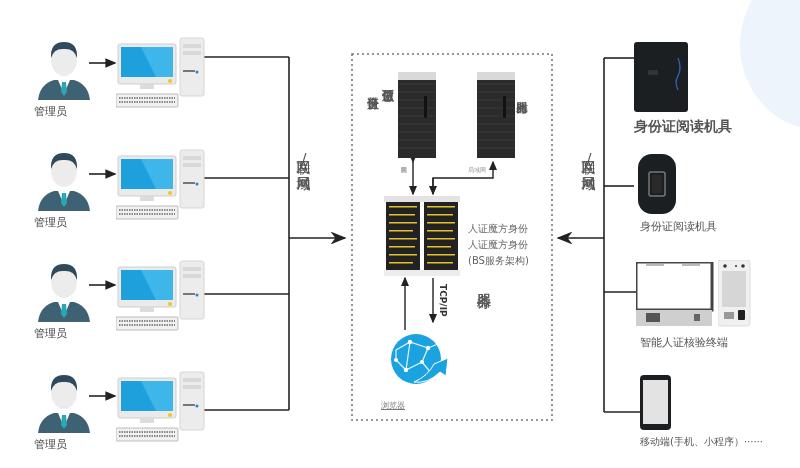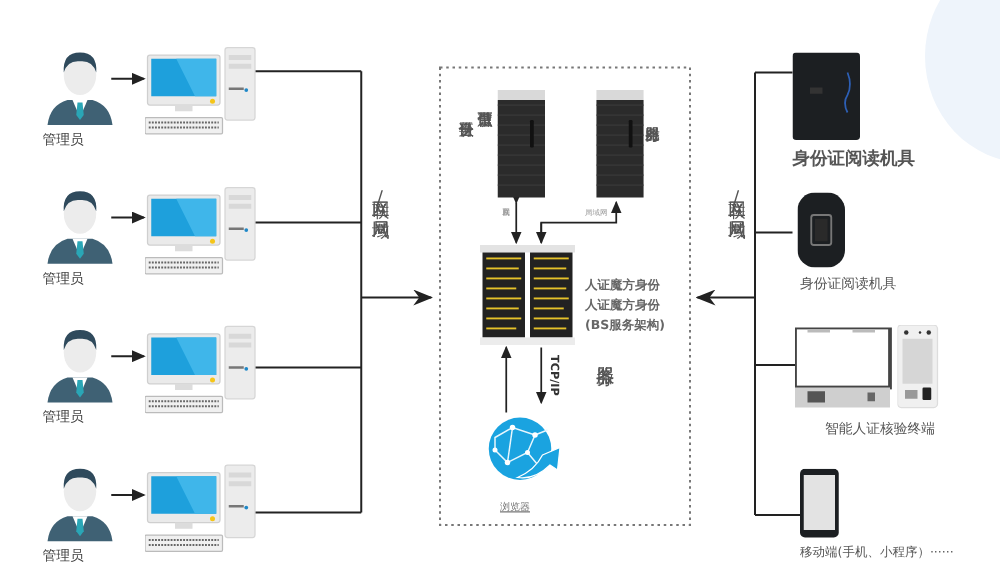--- a/index.html
+++ b/index.html
@@ -5,21 +5,21 @@
   html, body { margin:0; padding:0; }
   body { width:800px; height:468px; position:relative; overflow:hidden; background:#ffffff;
          font-family:"DejaVu Sans", sans-serif; color:#555; }
   .abs { position:absolute; }
   .blob { position:absolute; left:740px; top:-40px; width:160px; height:170px; border-radius:50%;
           background:#eef4fb; }
   .lbl { position:absolute; font-size:10px; color:#444; white-space:nowrap; }
   .vtext { position:absolute; writing-mode:vertical-rl; text-orientation:upright; color:#555; letter-spacing:0px; line-height:1; }
   svg.wires { position:absolute; left:0; top:0; width:800px; height:468px; }
   .admin-label { position:absolute; font-size:11px; color:#444; width:60px; text-align:left; }
-  .server-caption { position:absolute; font-size:10px; color:#666; line-height:16px;font-weight:bold; }
+  .server-caption { position:absolute; font-size:10px; color:#666; line-height:16px; }
 </style>
 </head>
 <body>
 
 <div class="blob"></div>
 
 <svg class="wires" viewBox="0 0 800 468">
   <defs>
     <marker id="ah" markerWidth="10" markerHeight="8" refX="9" refY="4" orient="auto">
       <path d="M0,0 L10,4 L0,8 L3,4 Z" fill="#222"></path>
@@ -229,21 +229,21 @@
   </g>
   <g fill="#fff">
       <circle cx="22" cy="10" r="2.2"></circle>
       <circle cx="40" cy="16" r="2.2"></circle>
       <circle cx="18" cy="38" r="2.2"></circle>
       <circle cx="8" cy="28" r="2"></circle>
       <circle cx="34" cy="30" r="2"></circle>
     </g>
   <path d="M46,32 L60,26 L58,44 L52,40 Q40,52 26,50 Q40,44 46,32 Z" fill="#1aa3e0" stroke="#fff" stroke-width="1"></path>
 </svg>
-<div class="lbl" style="left:400px;top:400px;font-size:8px;color:#777;text-decoration:underline;">浏览器</div>
+<div class="lbl" style="left:381px;top:400px;font-size:8px;color:#777;text-decoration:underline;">浏览器</div>
 
 <div class="vtext" style="left:582px;top:150px;font-size:14px;">互联网/局域网</div>
 
 <svg class="abs" style="left:634px;top:42px" width="54" height="70" viewBox="0 0 54 70">
   <rect x="0" y="0" width="54" height="70" rx="3" fill="#1c1f22"></rect>
   <path d="M44,16 Q48,26 44,34 Q40,40 44,48" stroke="#2d5fb5" stroke-width="1.4" fill="none"></path>
   <rect x="14" y="28" width="10" height="5" fill="#333"></rect>
 </svg>
 <div class="lbl" style="left:634px;top:118px;font-size:14px;color:#555;font-weight:bold;">身份证阅读机具</div>
 
@@ -264,19 +264,19 @@
 </svg>
 <svg class="abs" style="left:718px;top:260px" width="34" height="68" viewBox="0 0 34 68">
   <rect x="0" y="0" width="32" height="66" rx="3" fill="#f0f0f0" stroke="#ddd"></rect>
   <circle cx="7" cy="6" r="1.8" fill="#333"></circle>
     <circle cx="18" cy="6" r="1" fill="#333"></circle>
     <circle cx="25" cy="6" r="1.8" fill="#333"></circle>
   <rect x="4" y="11" width="24" height="36" fill="#d6d6d6"></rect>
   <rect x="6" y="52" width="10" height="7" fill="#999"></rect>
     <rect x="20" y="50" width="7" height="10" rx="1" fill="#222"></rect>
 </svg>
-<div class="lbl" style="left:660px;top:335px;font-size:11px;color:#555;">智能人证核验终端</div>
+<div class="lbl" style="left:640px;top:335px;font-size:11px;color:#555;">智能人证核验终端</div>
 
 <svg class="abs" style="left:640px;top:375px" width="32" height="56" viewBox="0 0 32 56">
   <rect x="0" y="0" width="31" height="55" rx="4" fill="#1c1f22"></rect>
   <rect x="3" y="5" width="25" height="44" fill="#e3e3e3"></rect>
 </svg>
 <div class="lbl" style="left:640px;top:435px;font-size:10px;color:#555;">移动端(手机、小程序）······</div>
 
 </body></html>

